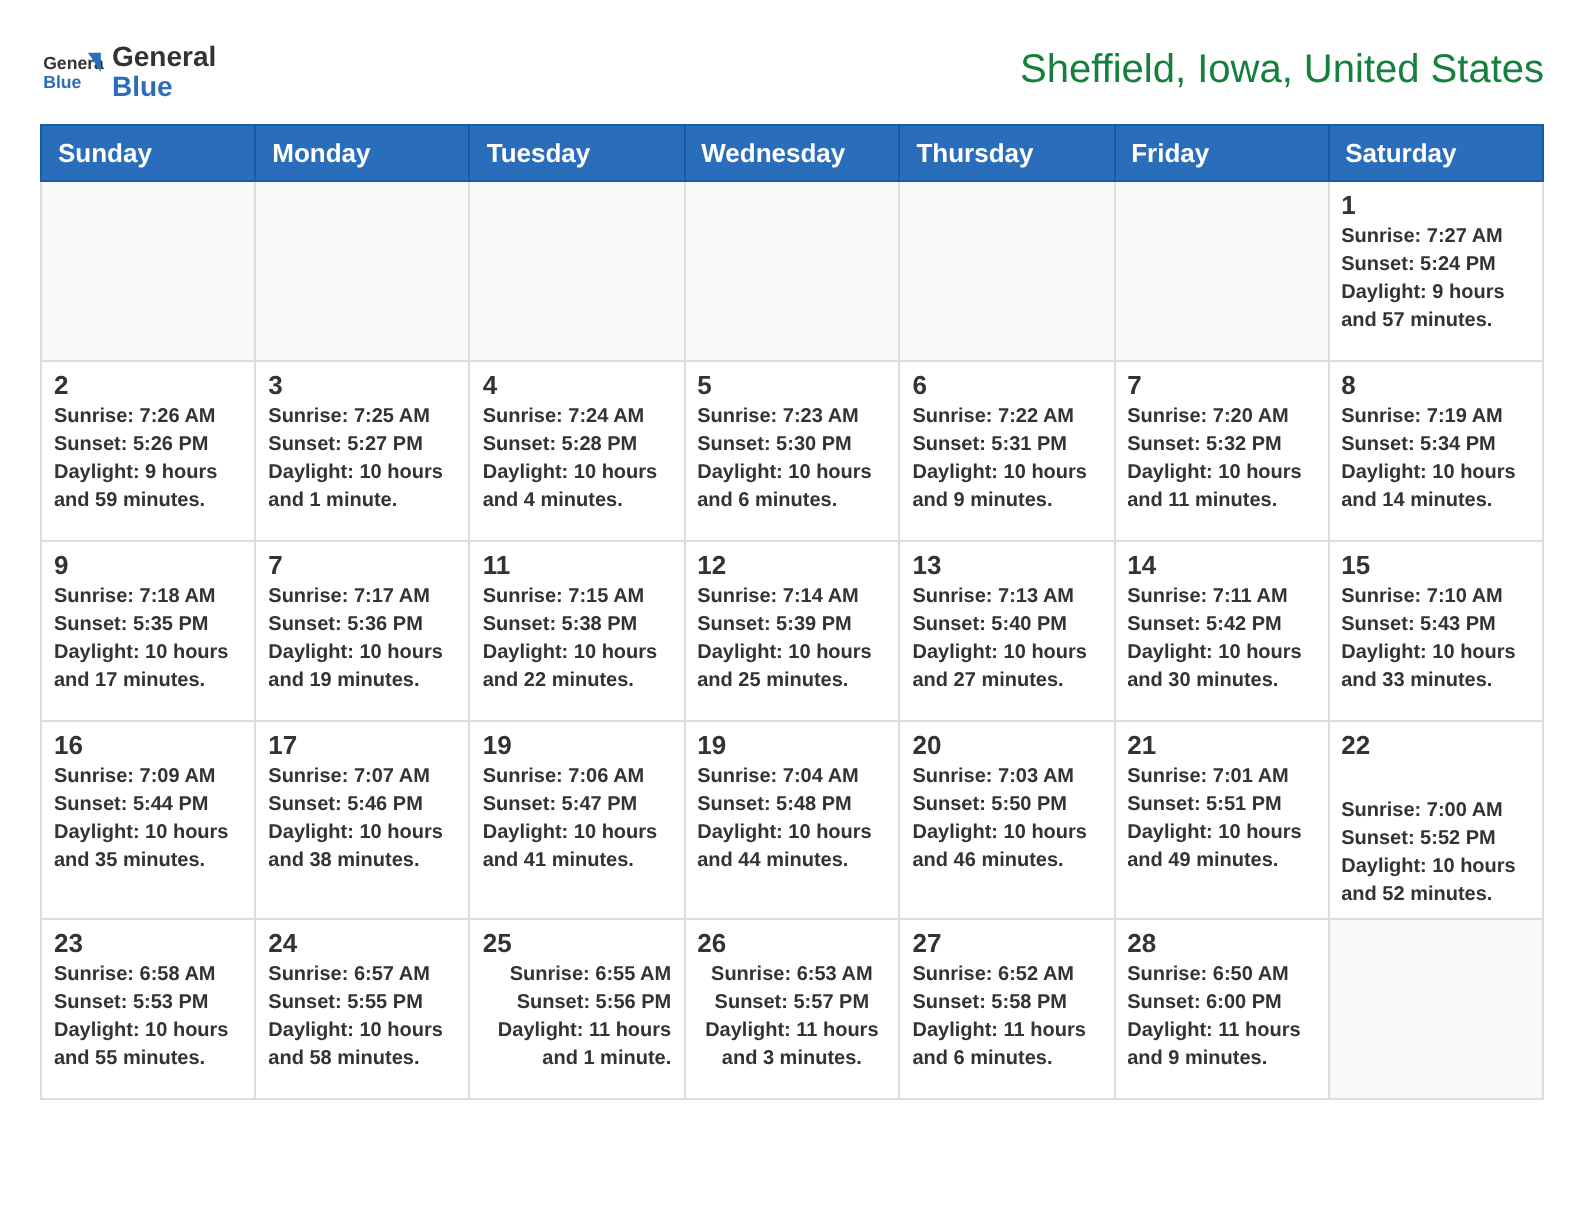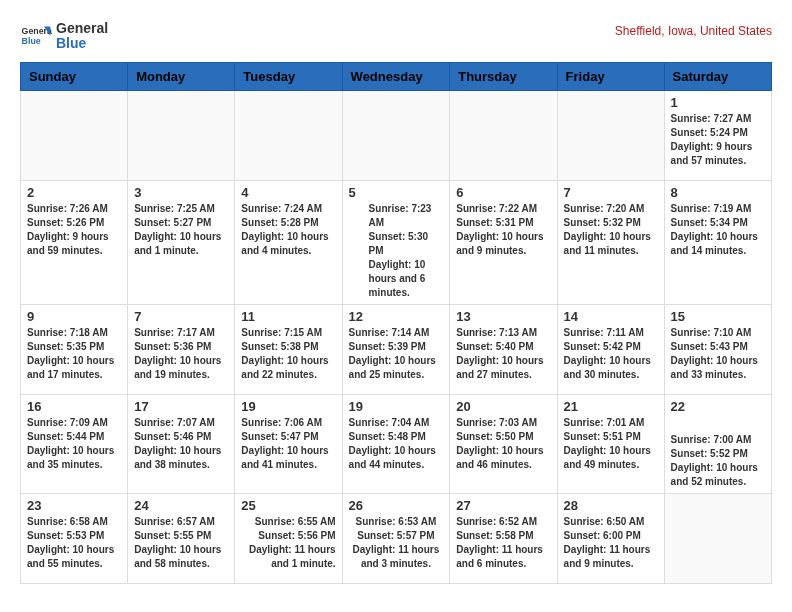--- a/index.html
+++ b/index.html
@@ -28,32 +28,32 @@
     .title-area {
       text-align: right;
     }
     .month-title {
       font-size: 36px;
       font-weight: normal;
       color: #333;
       line-height: 1;
     }
     .subtitle {
-      font-size: 12px;
-      color: #b91c1c;
+      font-size: 20px;
+      color: #15803d;
       margin-top: 4px;
     }
     .calendar {
       width: 100%;
       border-collapse: collapse;
       border: 1px solid #ccc;
     }
     .calendar th {
       background: #2a6ebb;
-      color: #000000;
+      color: #ffffff;
       text-align: left;
       padding: 6px 8px;
       font-size: 13px;
       font-weight: bold;
       border: 1px solid #1a5aab;
     }
     .calendar td {
       vertical-align: top;
       padding: 4px 6px;
       border: 1px solid #ddd;
@@ -142,21 +142,21 @@
 Daylight: 10 hours and 1 minute.</div>
         </td>
         <td>
           <div class="day-num">4</div>
           <div class="day-info" style="white-space: pre-wrap;">Sunrise: 7:24 AM
 Sunset: 5:28 PM
 Daylight: 10 hours and 4 minutes.</div>
         </td>
         <td>
           <div class="day-num">5</div>
-          <div class="day-info" style="white-space: pre-wrap; margin-left: 20px;">Sunrise: 7:23 AM
+          <div class="day-info" style="white-space: pre-wrap;">Sunrise: 7:23 AM
 Sunset: 5:30 PM
 Daylight: 10 hours and 6 minutes.</div>
         </td>
         <td>
           <div class="day-num">6</div>
           <div class="day-info" style="white-space: pre-wrap;">Sunrise: 7:22 AM
 Sunset: 5:31 PM
 Daylight: 10 hours and 9 minutes.</div>
         </td>
         <td>

